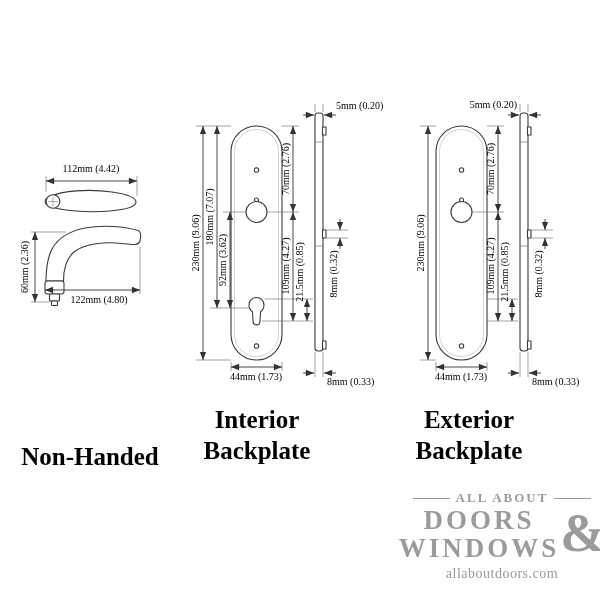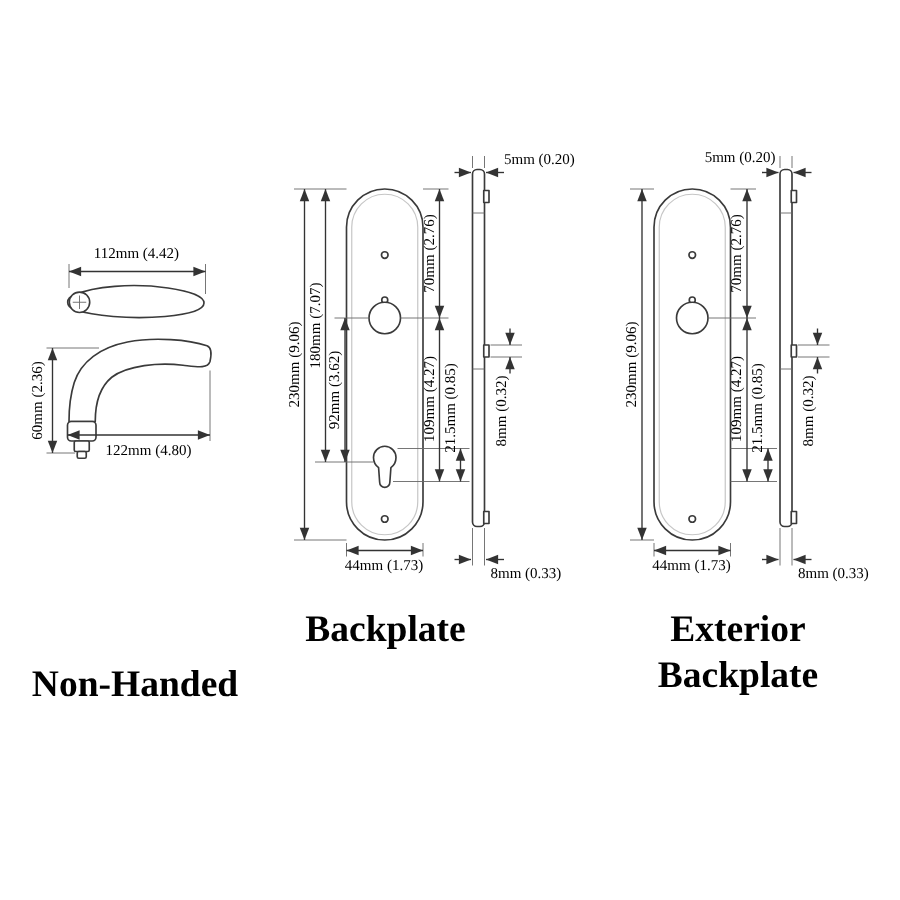--- a/index.html
+++ b/index.html
@@ -191,22 +191,38 @@
     <line class="el" x1="528" y1="352" x2="528" y2="377"></line>
     <line class="dl" x1="508" y1="373" x2="519" y2="373" marker-end="url(#ah)"></line>
     <line class="dl" x1="541" y1="373" x2="529" y2="373" marker-end="url(#ah)"></line>
     <text class="dim" x="532" y="385">8mm (0.33)</text>
   </g>
 </svg>
 
 <div class="caption" style="left:0;top:418px;width:180px;margin-top:23px;">Non-Handed</div>
 
 <div class="caption" style="left:168px;top:404px;width:178px;">
+  <div>Interior</div>
   <div>Backplate</div>
 </div>
 
-<div class="caption" style="left:403px;top:404px;width:178px;">
+<div class="caption" style="left:380px;top:404px;width:178px;">
   <div>Exterior</div>
   <div>Backplate</div>
 </div>
 
+<div class="logo">
+  <div class="logo-top">
+    <span class="rule"></span>
+    <span>ALL ABOUT</span>
+    <span class="rule"></span>
+  </div>
+  <div class="logo-main">
+    <div class="logo-words">
+      <div>DOORS</div>
+      <div>WINDOWS</div>
+    </div>
+    <div class="logo-amp">&amp;</div>
+  </div>
+  <div class="logo-url">allaboutdoors.com</div>
+</div>
 
 </div>
 
 </body></html>

